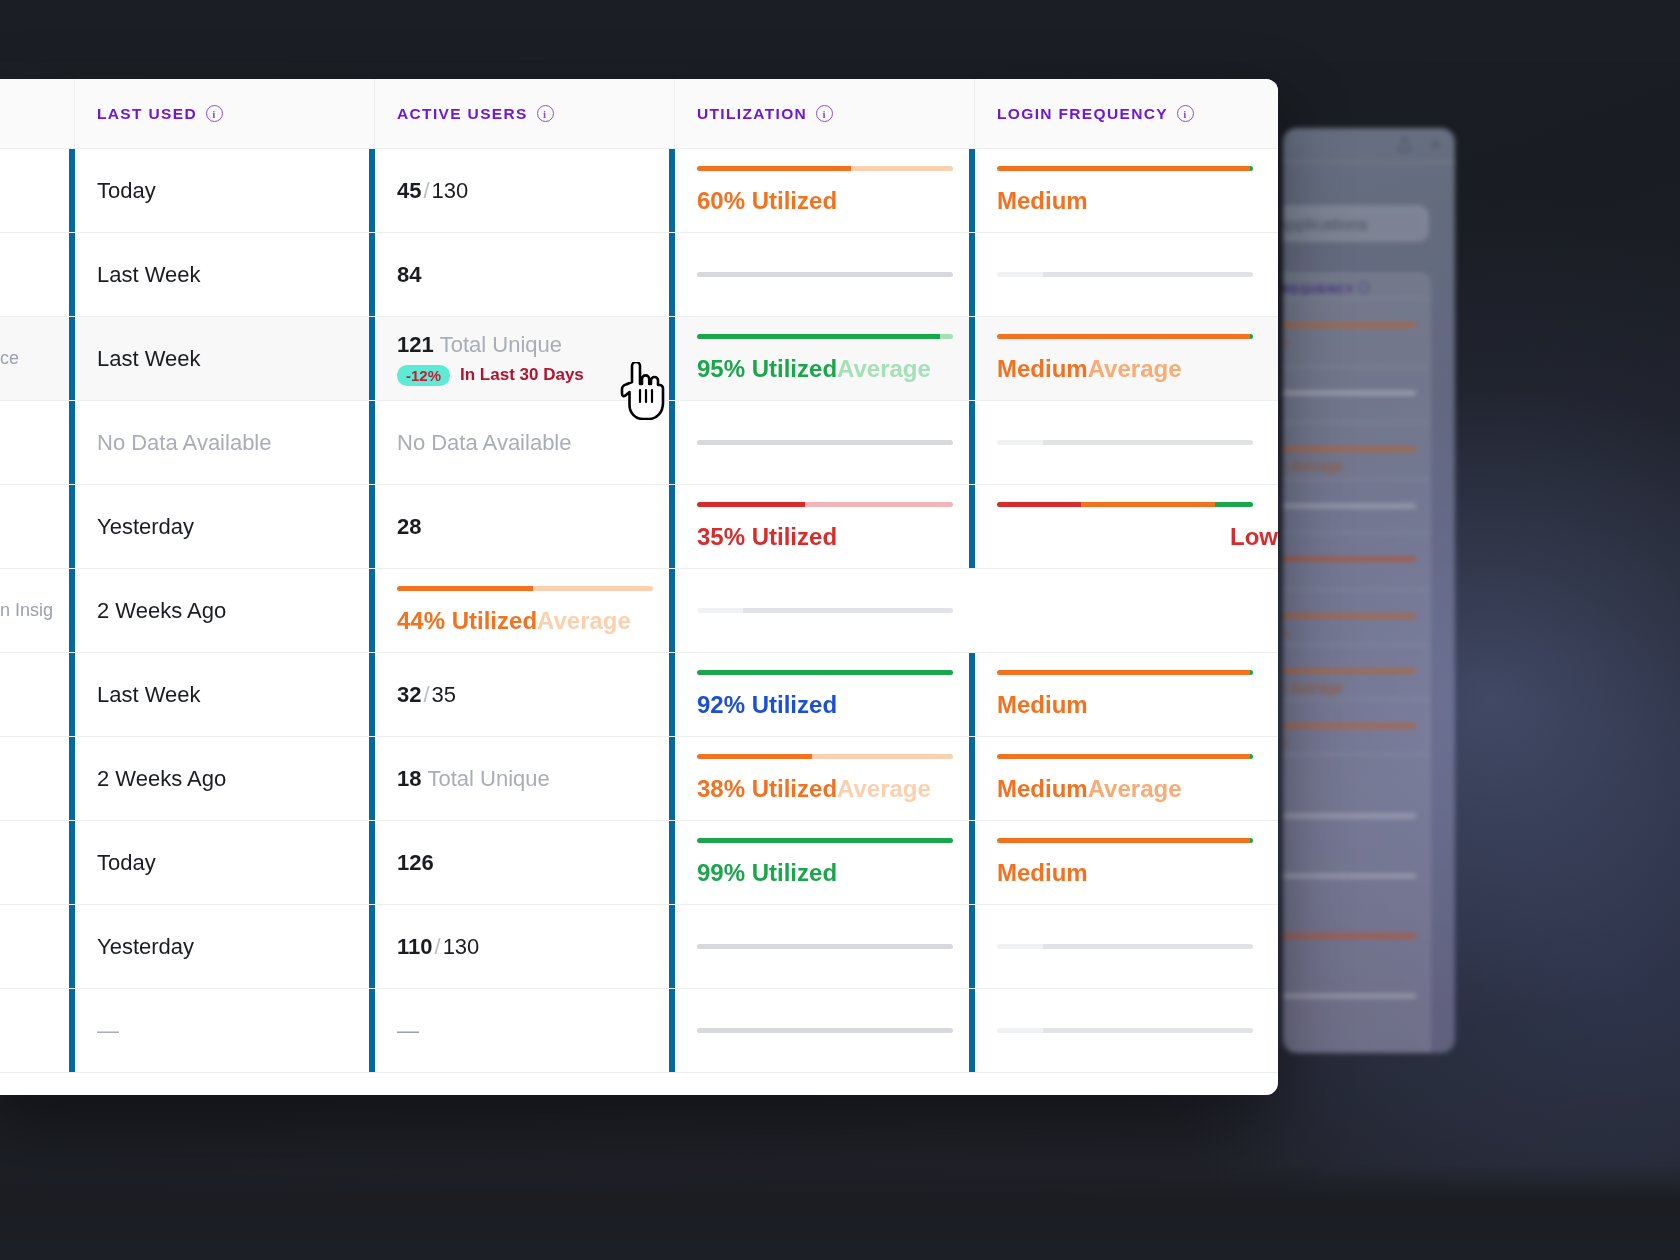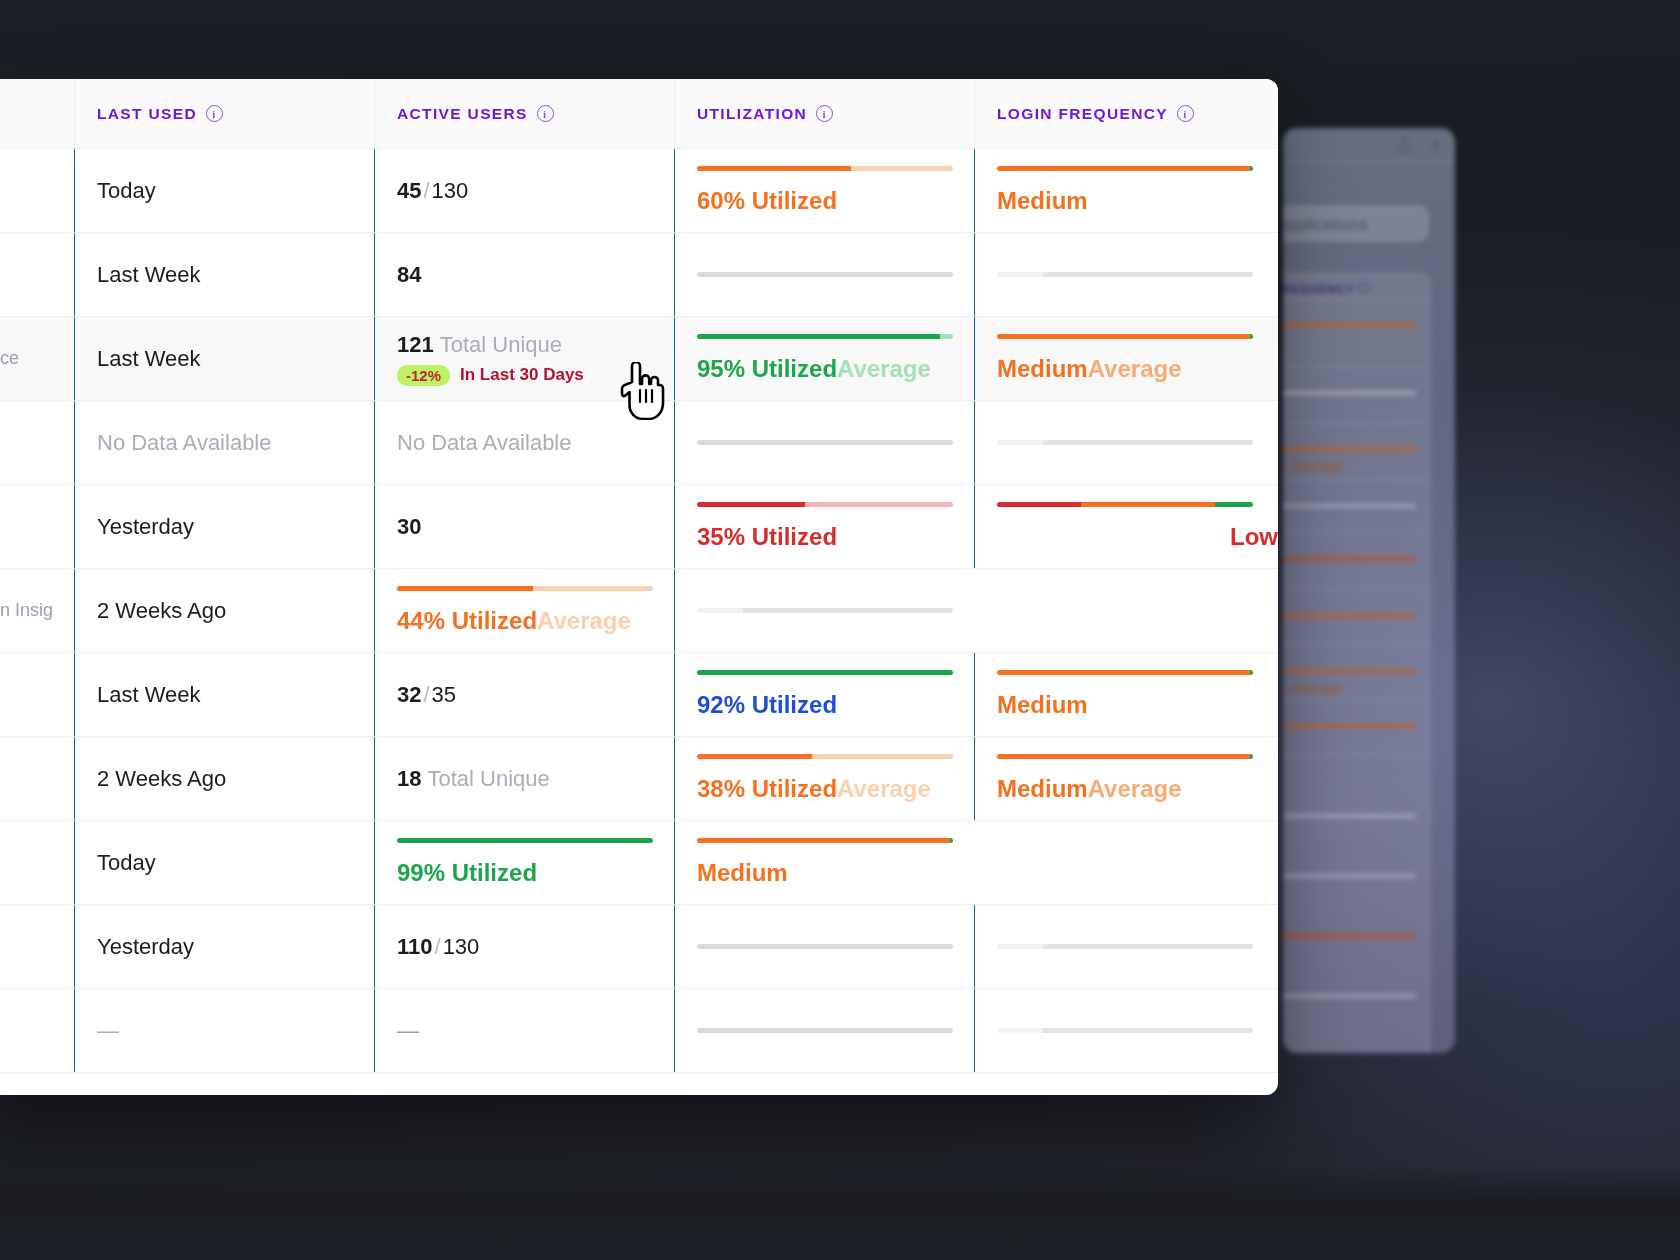--- a/index.html
+++ b/index.html
@@ -112,21 +112,21 @@
   .c-util { width: 300px; flex:0 0 300px; }
   .c-log  { width: 303px; flex:0 0 303px; }
 
   .row {
     display: flex;
     height: 84px;
     border-bottom: 1px solid #eceef0;
   }
   .row.highlight { background: #f8f8f8; }
   .cell {
-    border-right: 1px solid #0369a1;
+    border-right: 6px solid #0369a1;
     padding-left: 22px;
     display: flex; flex-direction: column; justify-content: center;
   }
   .cell:last-child { border-right: none; }
 
   .app-frag {
     font-size: 18px; color: #9aa0ac; white-space: nowrap;
     margin-left: -22px; padding-left: 0;
   }
 
@@ -139,21 +139,21 @@
   .users-line .total { color:#1a1c20; }
   .users-line .unique { color:#a9adb6; margin-left: 6px; }
   .users-line.muted { color:#a9adb6; font-weight:400; }
   .dash { font-size: 22px; color:#9aa0ac; }
 
   .delta {
     display:flex; align-items:center; gap:10px; margin-top: 7px;
     white-space: nowrap;
   }
   .delta .chip {
-    background:#bef264; color:#c41e38; font-size:15px; font-weight:700;
+    background:#5eead4; color:#c41e38; font-size:15px; font-weight:700;
     border-radius: 10px; padding: 2px 9px;
   }
   .delta .label { color:#b4122f; font-size:17px; font-weight:700; }
 
   
   .bar {
     display:flex; width: 256px; height: 5px; border-radius: 3px; overflow:hidden;
     margin-bottom: 16px;
   }
   .seg { height:100%; }
@@ -343,21 +343,21 @@
             <div class="seg" style="width:82%;background:#e1e3e6"></div>
           </div>
         </div>
       </div>
       <div class="row">
         <div class="cell c-app"></div>
         <div class="cell c-last">
           <div class="lastused">Yesterday</div>
         </div>
         <div class="cell c-act">
-          <div class="users-line"><span class="num">30</span></div>
+          <div class="users-line"><span class="num">28</span></div>
         </div>
         <div class="cell c-util">
           <div class="bar">
             <div class="seg" style="width:42%;background:#d82b2b"></div>
             <div class="seg" style="width:58%;background:#f3b4b8"></div>
           </div>
           <div class="bar-label" style="color: rgb(216, 43, 43);">35% Utilized</div>
         </div>
         <div class="cell c-log">
           <div class="bar">
@@ -432,20 +432,23 @@
             <div class="seg" style="width:99%;background:#f4711f"></div>
             <div class="seg" style="width:1%;background:#1aa64b"></div>
           </div>
           <div class="bar-label" style="color: rgb(244, 113, 31);">Medium<span class="avg" style="color:#f9ab73">Average</span></div>
         </div>
       </div>
       <div class="row">
         <div class="cell c-app"></div>
         <div class="cell c-last">
           <div class="lastused">Today</div>
+        </div>
+        <div class="cell c-act">
+          <div class="users-line"><span class="num">126</span></div>
         </div>
         <div class="cell c-util">
           <div class="bar">
             <div class="seg" style="width:100%;background:#1aa64b"></div>
             <div class="seg" style="width:0%;background:#a5e0b7"></div>
           </div>
           <div class="bar-label" style="color: rgb(26, 166, 75);">99% Utilized</div>
         </div>
         <div class="cell c-log">
           <div class="bar">

